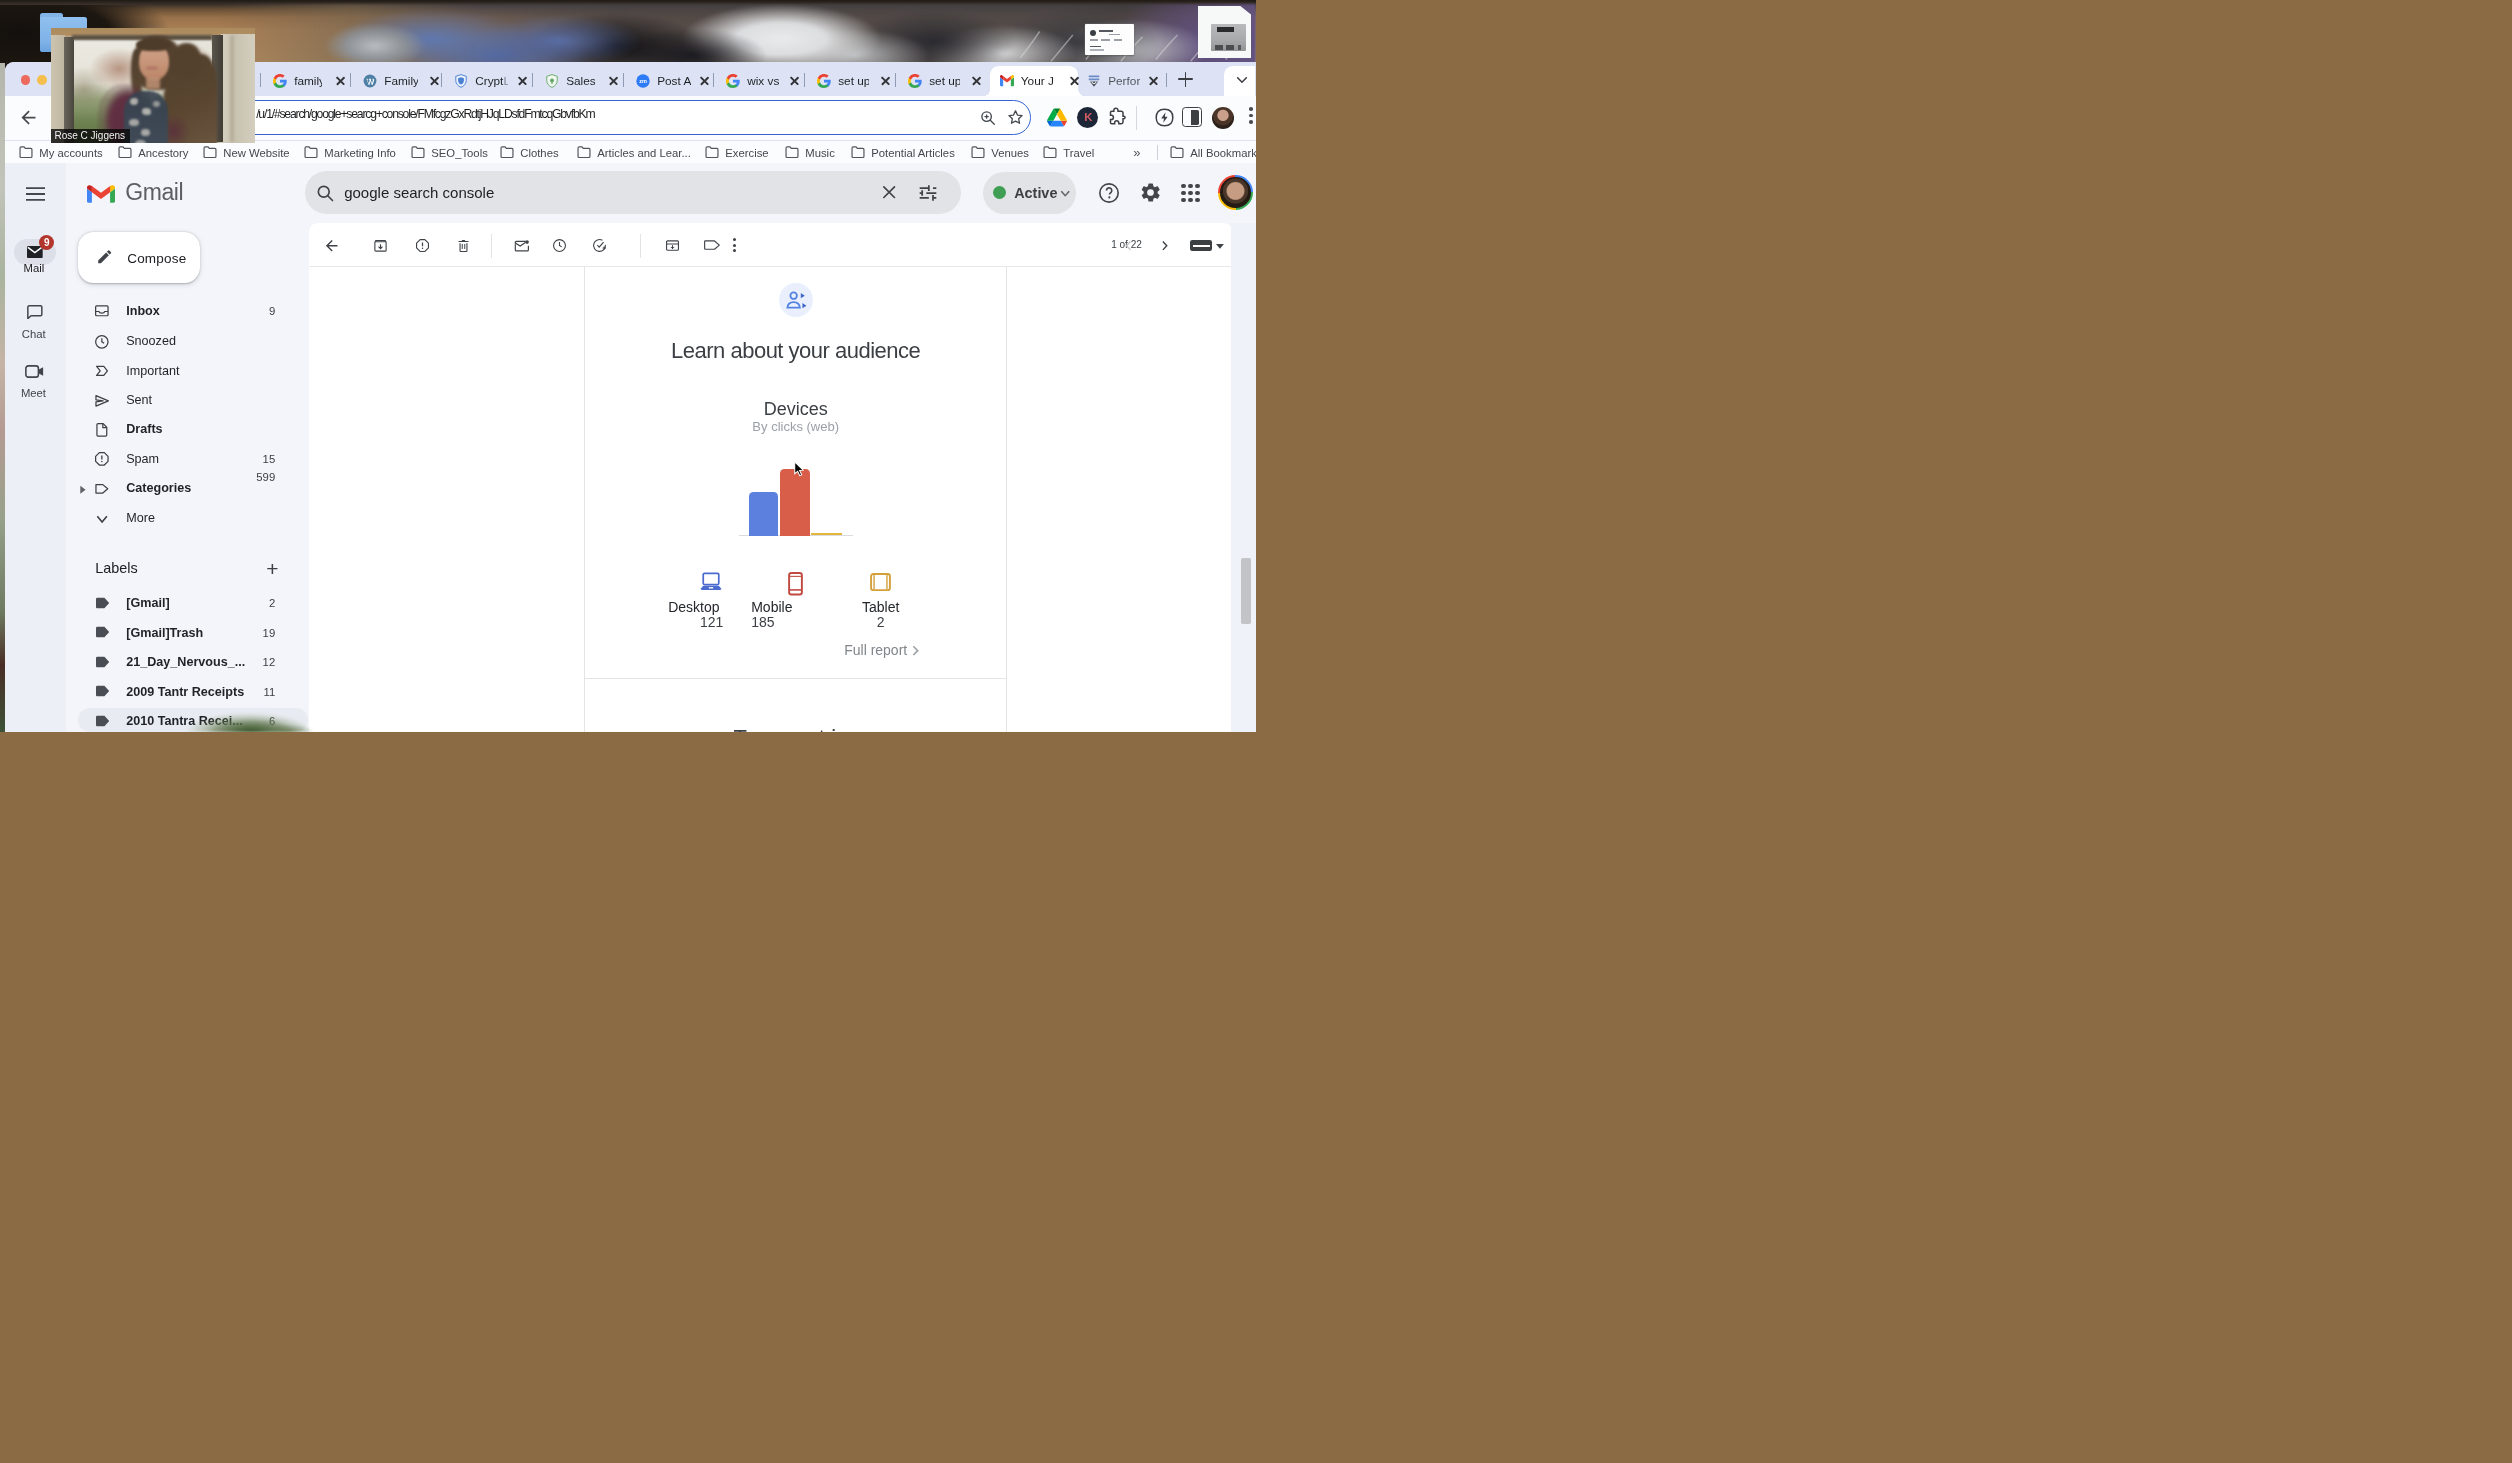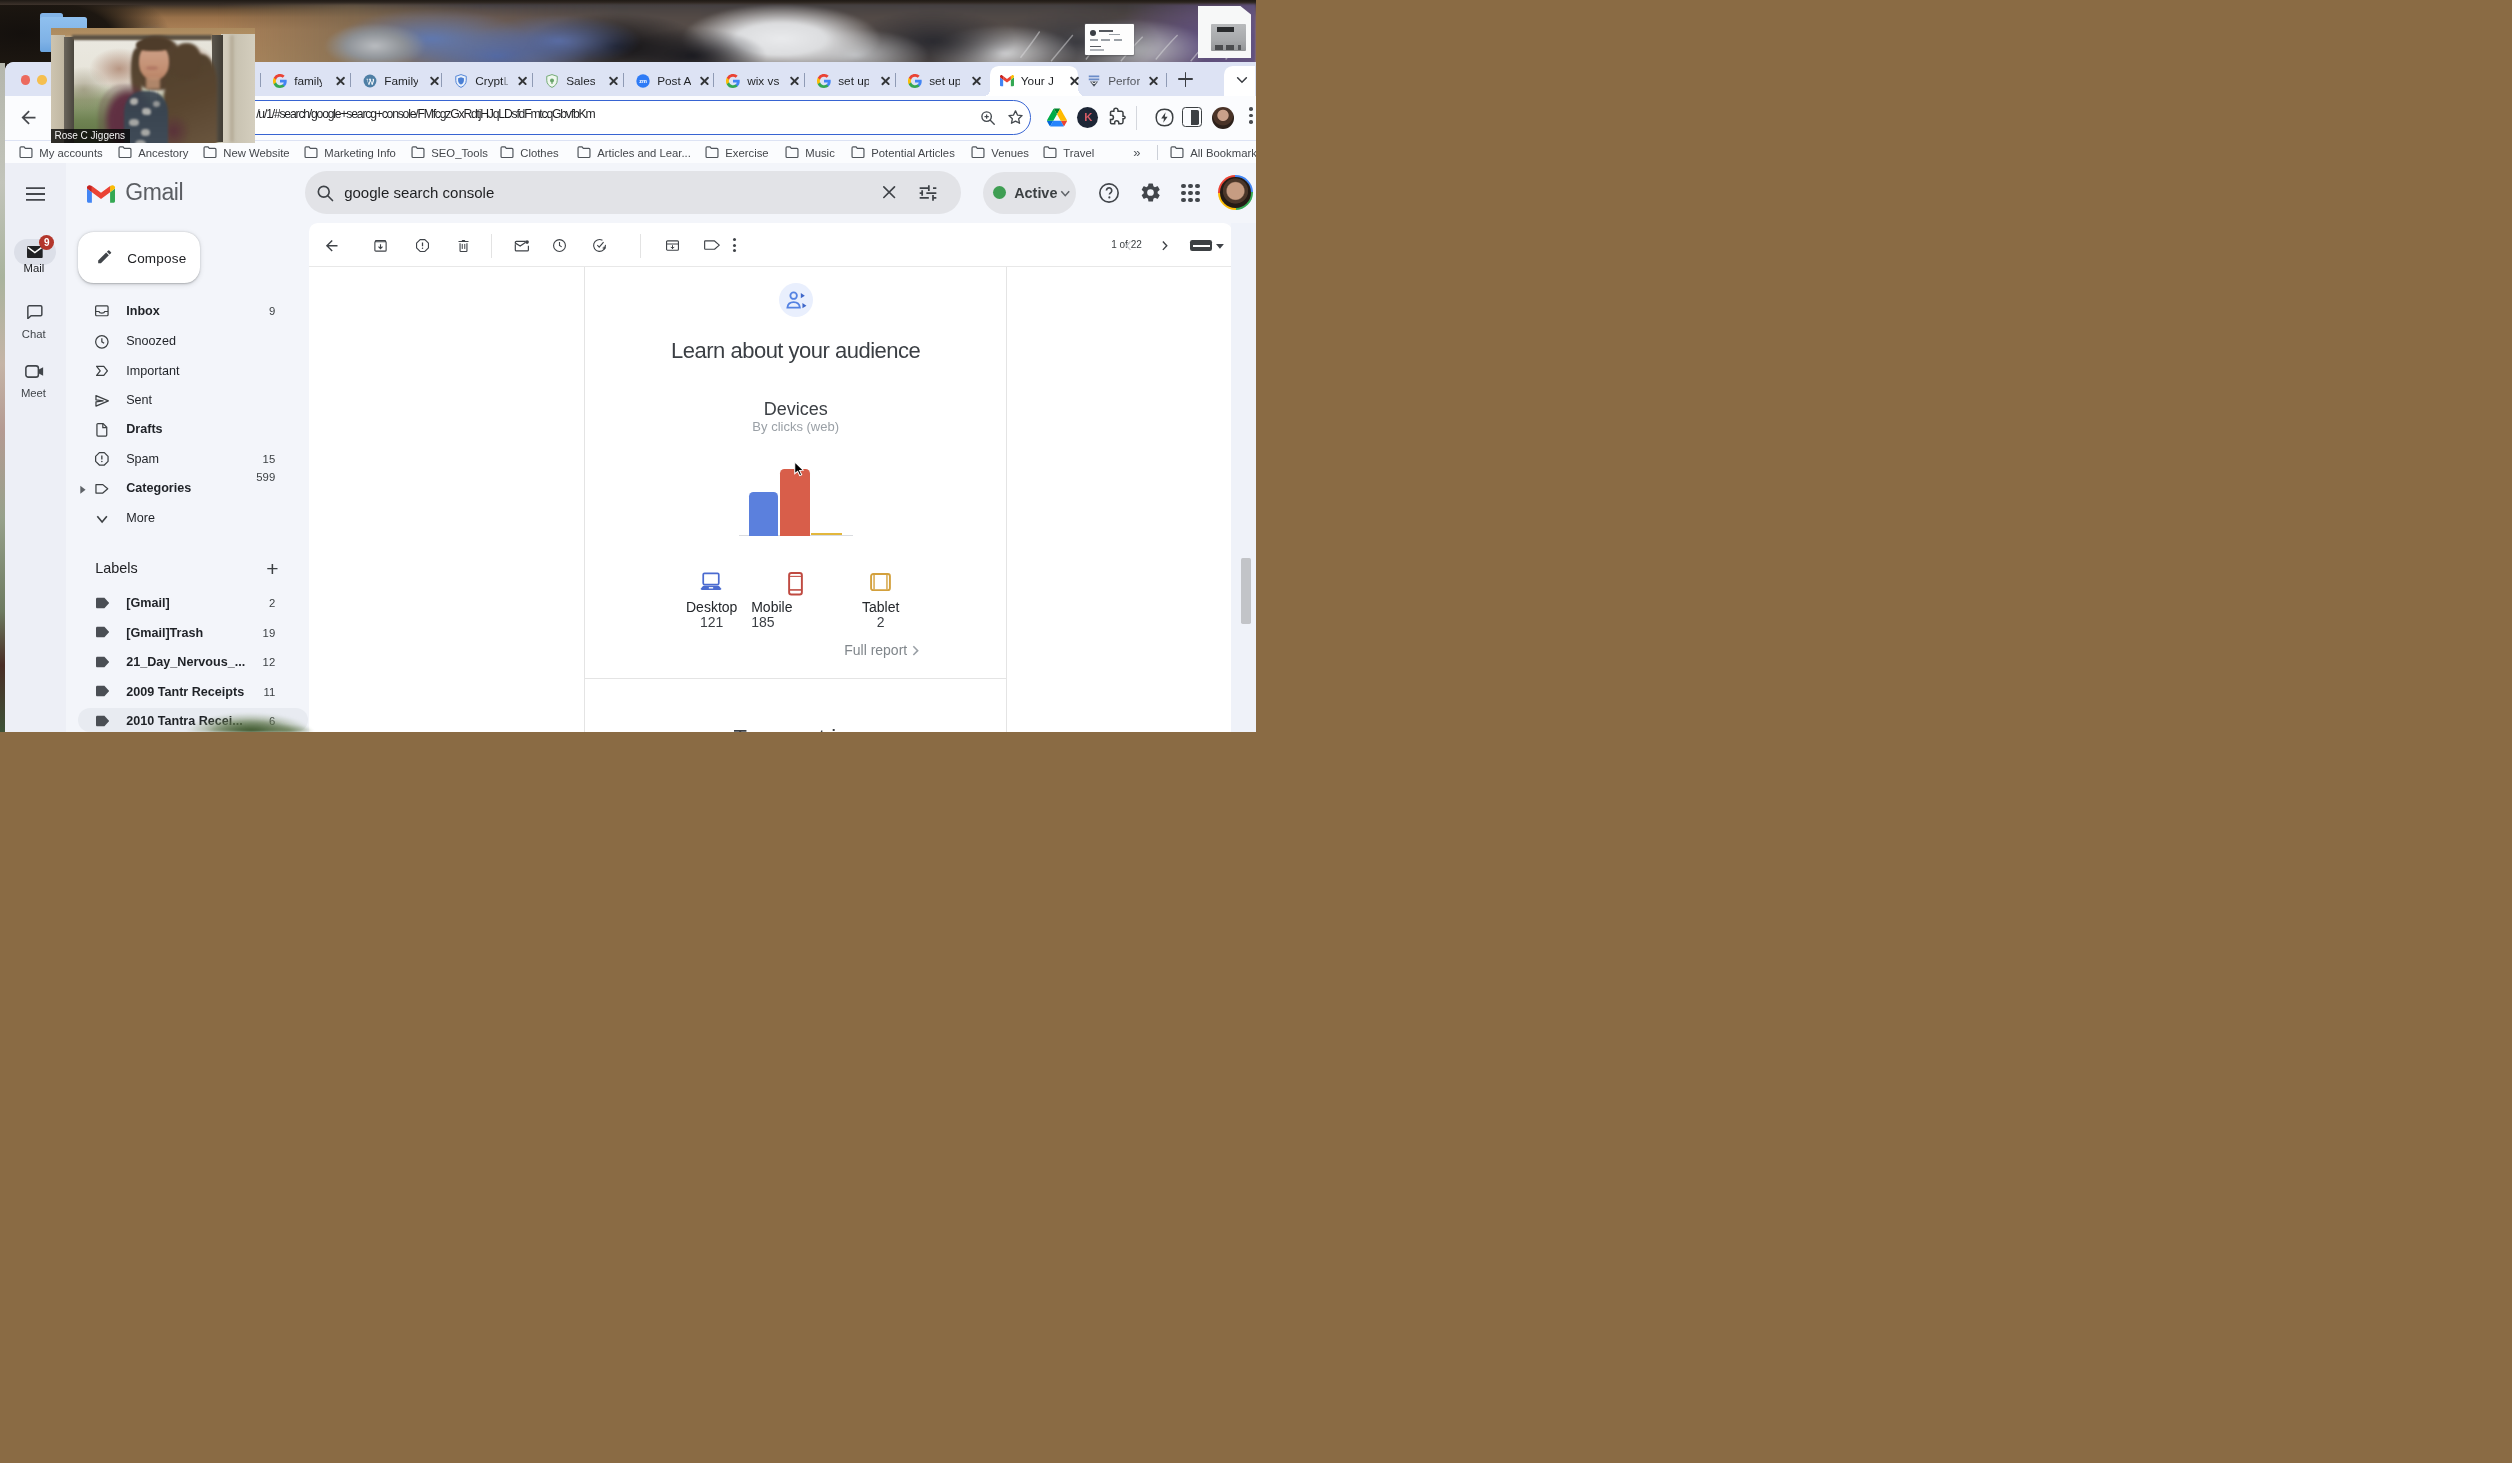--- a/index.html
+++ b/index.html
@@ -576,21 +576,21 @@
       </svg>
       <svg style="position:absolute;left:783px;top:409px" width="15" height="23.6" viewBox="0 0 17 27">
         <rect x="1.2" y="1.2" width="14.6" height="24.6" rx="2.6" fill="none" stroke="#bf4a41" stroke-width="2.2"></rect>
         <path d="M2 20.5h13" stroke="#bf4a41" stroke-width="1.8"></path>
         <path d="M2 5h13" stroke="#bf4a41" stroke-width="1.2"></path>
       </svg>
       <svg style="position:absolute;left:865px;top:410px" width="21" height="18.3" viewBox="0 0 24 21">
         <rect x="1.2" y="1.2" width="21.6" height="18.6" rx="2.4" fill="none" stroke="#d3a03c" stroke-width="2.2"></rect>
         <path d="M4.6 2v17M19.4 2v17" stroke="#d3a03c" stroke-width="1.6"></path>
       </svg>
-      <div style="position:absolute;left:663px;top:436px;width:87px;text-align:center;font-size:14px;color:#24272b;">Desktop</div>
+      <div style="position:absolute;left:663px;top:436px;width:87px;text-align:left;font-size:14px;color:#24272b;">Desktop</div>
       <div style="position:absolute;left:663px;top:451px;width:87px;text-align:center;font-size:14px;color:#3b3f44;">121</div>
       <div style="position:absolute;left:746px;top:436px;width:87px;text-align:left;font-size:14px;color:#24272b;">Mobile</div>
       <div style="position:absolute;left:746px;top:451px;width:87px;text-align:left;font-size:14px;color:#3b3f44;">185</div>
       <div style="position:absolute;left:832px;top:436px;width:87px;text-align:center;font-size:14px;color:#24272b;">Tablet</div>
       <div style="position:absolute;left:832px;top:451px;width:87px;text-align:center;font-size:14px;color:#3b3f44;">2</div>
       <div style="position:absolute;left:839px;top:479px;font-size:14px;color:#80868b;">Full report</div>
       <svg style="position:absolute;left:907px;top:482px" width="7.9" height="11.3" viewBox="0 0 9 13">
         <path d="M1.5 1.5l5 5-5 5" fill="none" stroke="#9aa0a6" stroke-width="1.8"></path>
       </svg>
       <div style="position:absolute;left:579px;top:562px;width:423px;text-align:center;font-size:22px;color:#3b3f44;letter-spacing:-0.5px;">Top countries</div>

